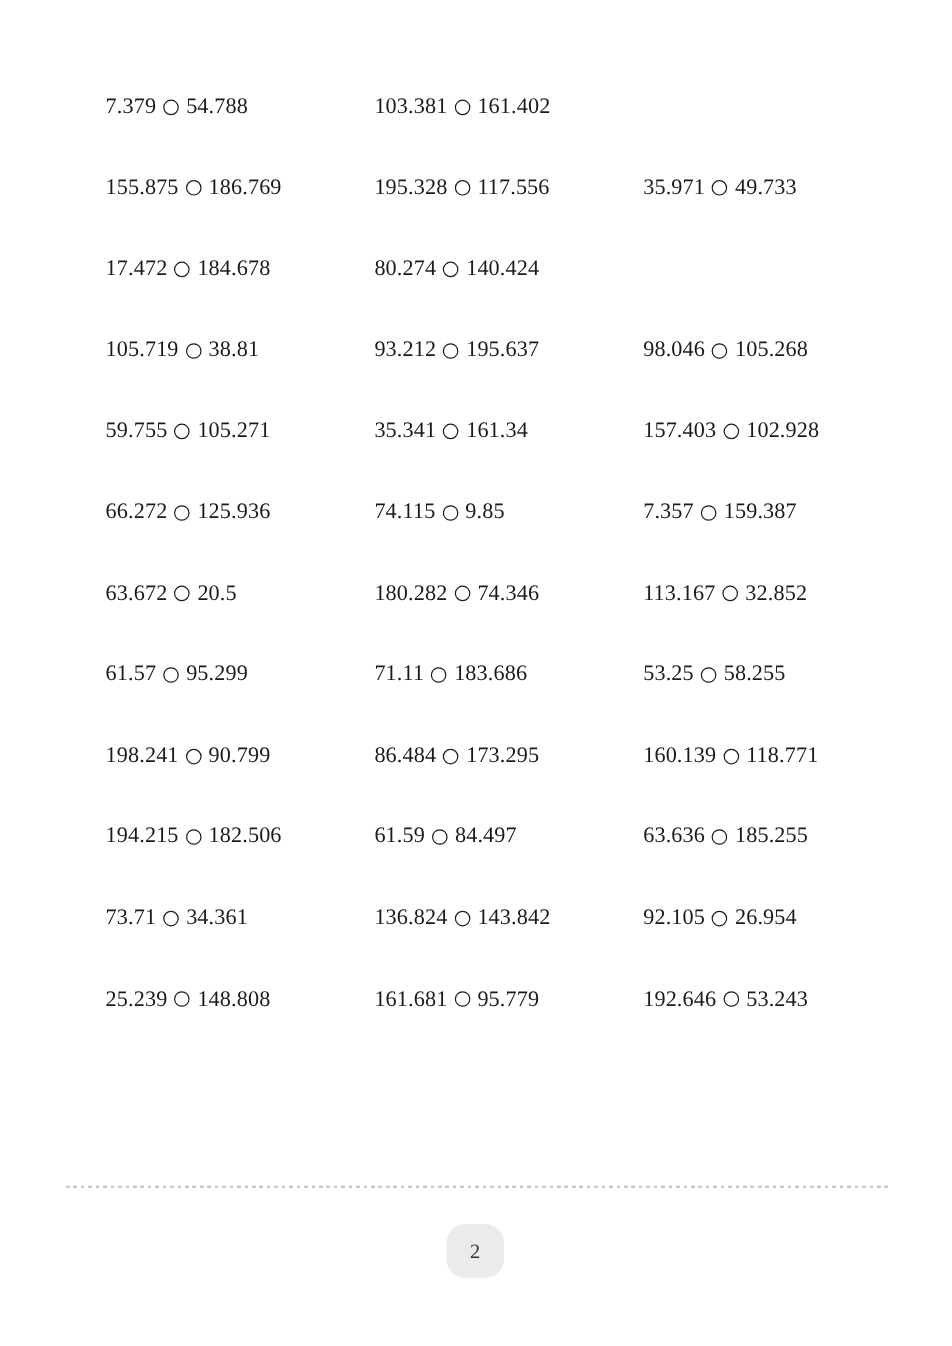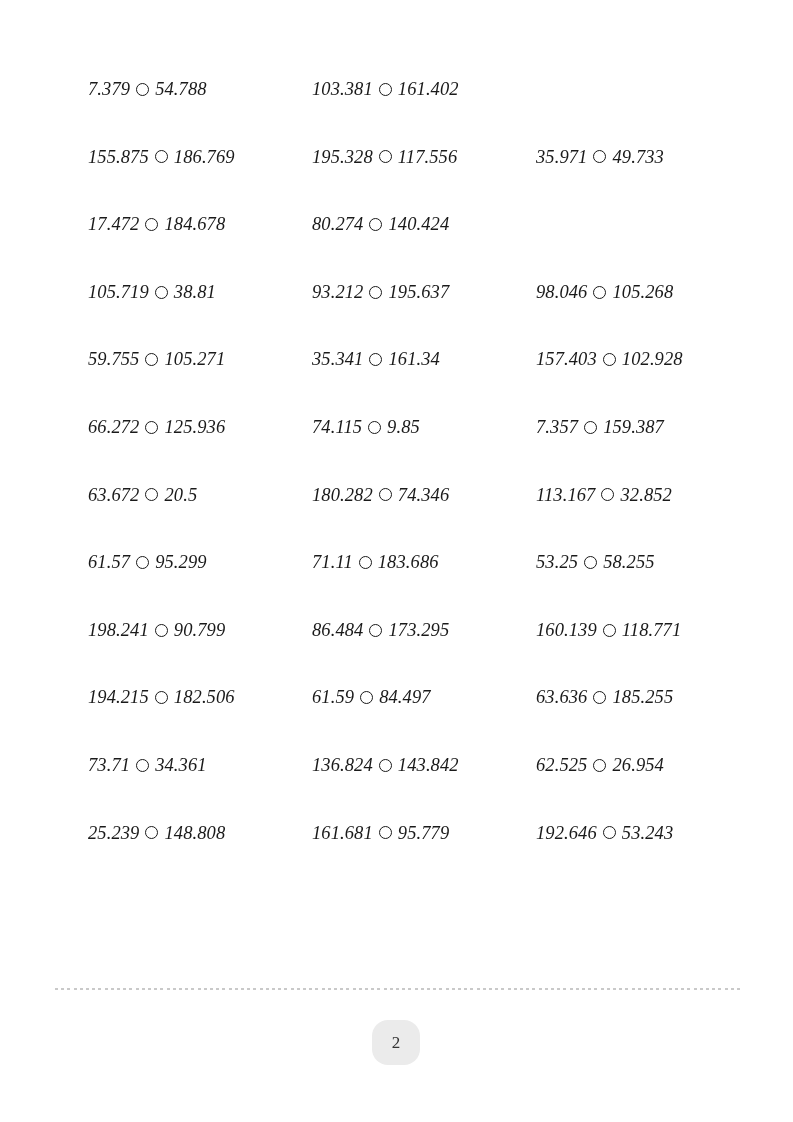--- a/index.html
+++ b/index.html
@@ -32,21 +32,20 @@
   }
   .problem-cell {
     width: 224px;
     flex: 0 0 224px;
     display: flex;
     align-items: center;
     white-space: nowrap;
     font-size: 18.5px;
     line-height: 1;
     letter-spacing: 0.1px;
-    font-style: italic;
   }
   .operand {
     display: inline-block;
   }
   .compare-circle {
     display: inline-block;
     width: 13px;
     height: 13px;
     border: 1.1px solid #1a1a1a;
     border-radius: 50%;
@@ -257,21 +256,21 @@
         <span class="operand">73.71</span>
         <span class="compare-circle"></span>
         <span class="operand">34.361</span>
       </div>
       <div class="problem-cell">
         <span class="operand">136.824</span>
         <span class="compare-circle"></span>
         <span class="operand">143.842</span>
       </div>
       <div class="problem-cell">
-        <span class="operand">62.525</span>
+        <span class="operand">92.105</span>
         <span class="compare-circle"></span>
         <span class="operand">26.954</span>
       </div>
     </div>
     <div class="problem-row">
       <div class="problem-cell">
         <span class="operand">25.239</span>
         <span class="compare-circle"></span>
         <span class="operand">148.808</span>
       </div>

